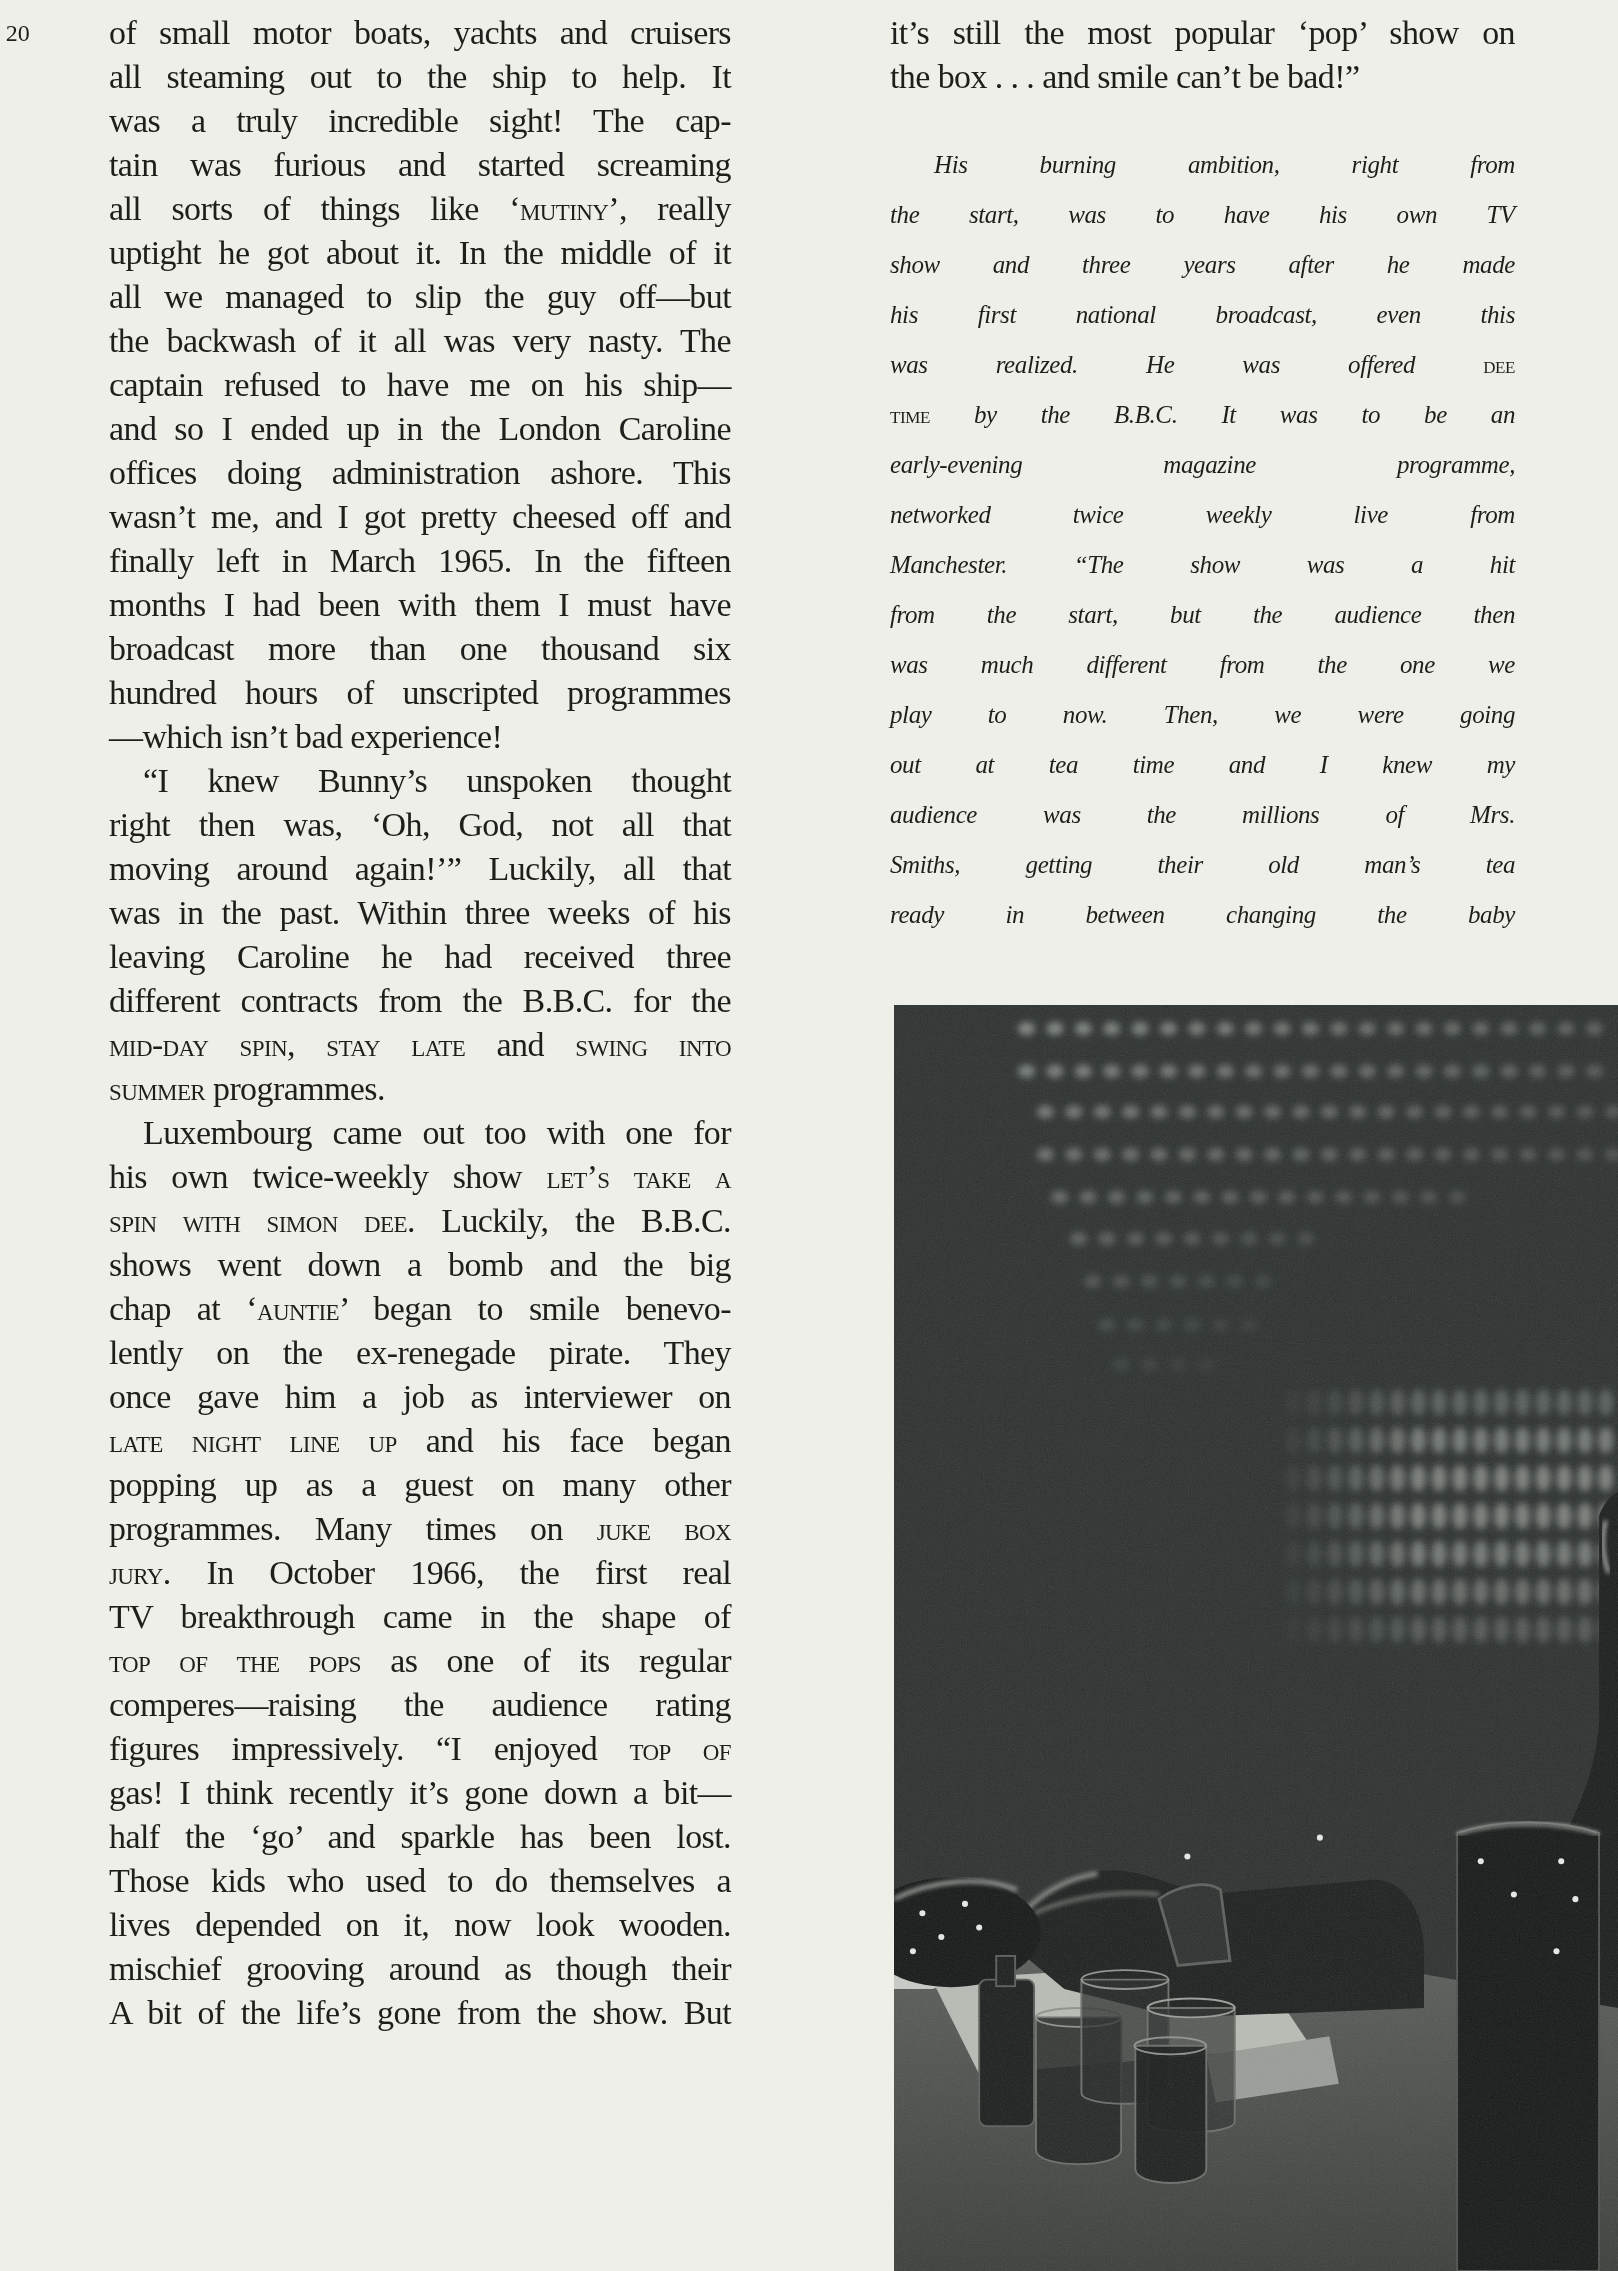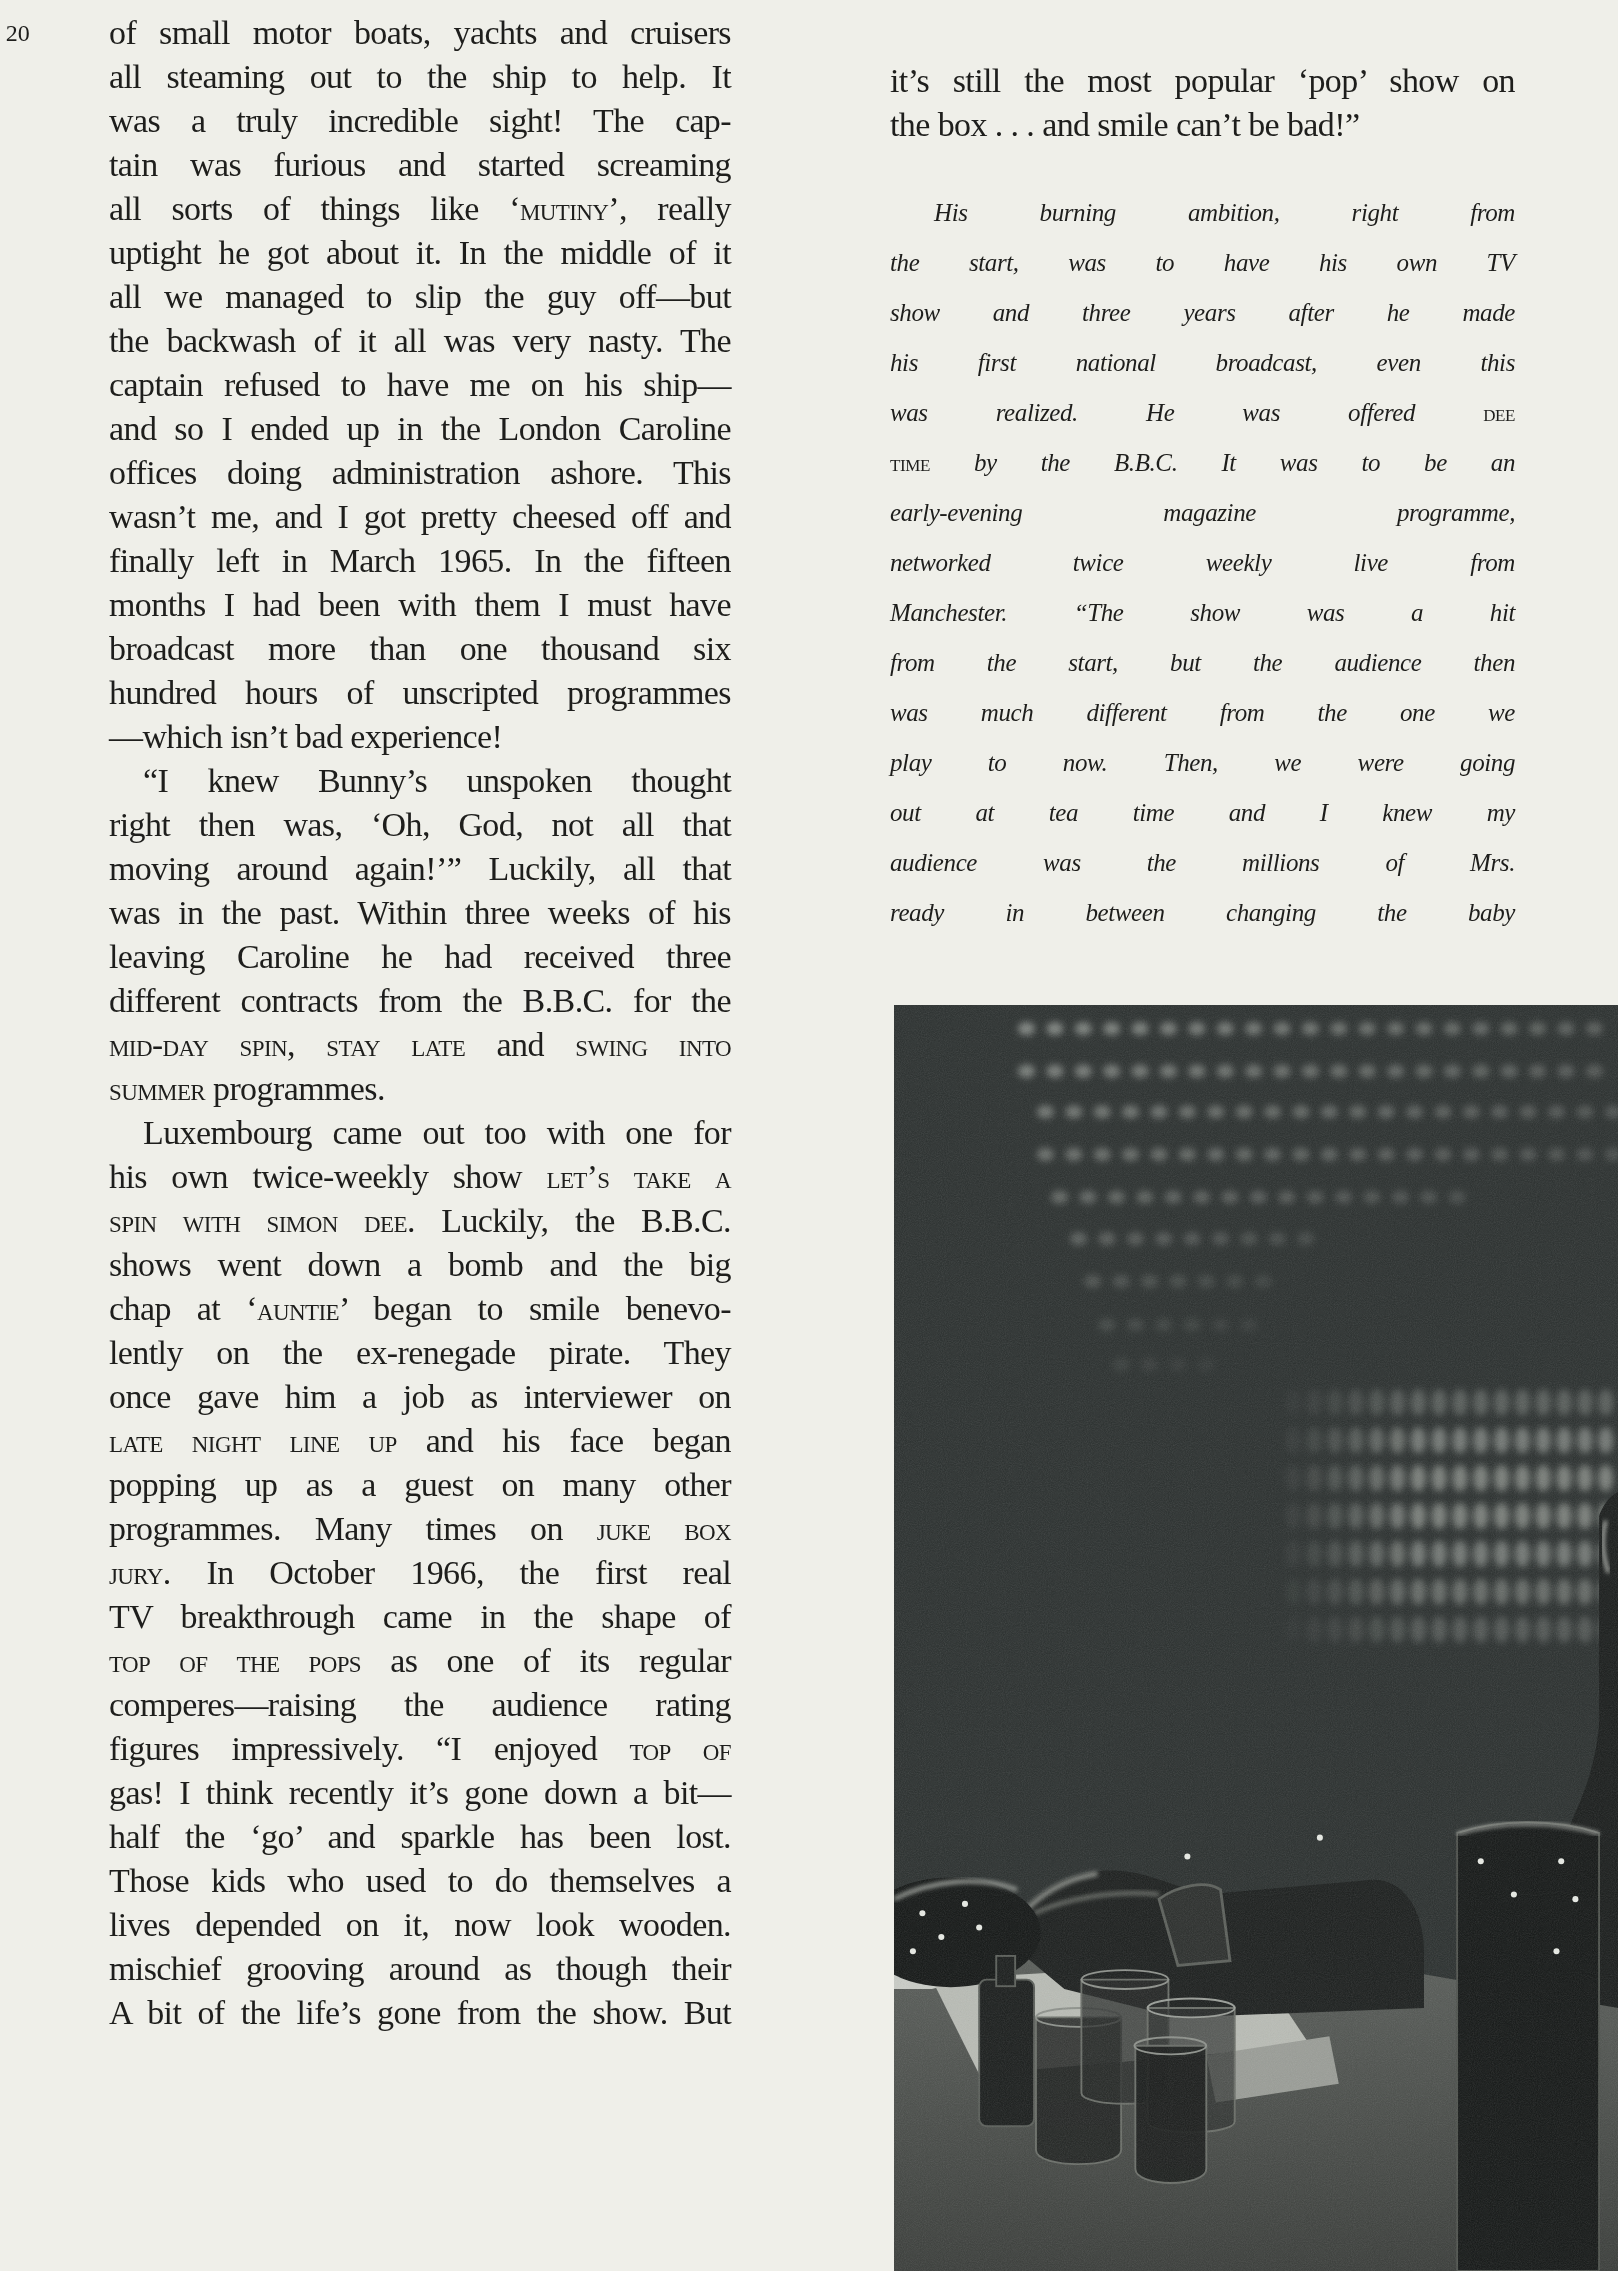--- a/index.html
+++ b/index.html
@@ -47,21 +47,20 @@
   .sc {
     font-variant: small-caps;
     text-transform: lowercase;
     font-size: 0.98em;
   }
   .col-right {
     position: absolute;
     left: 890px;
     top: 11.4px;
     width: 625px;
-    margin-top: 48px;
   }
   .col-right .roman .line {
     height: 44px;
     line-height: 44px;
   }
   .italic-block {
     position: absolute;
     left: 0;
     top: 129px;
     width: 625px;
@@ -164,20 +163,21 @@
       <div class="line"><span>was realized. He was offered </span><span class="sc-roman">DEE</span></div>
       <div class="line"><span class="sc-roman">TIME</span><span> by the B.B.C. It was to be an</span></div>
       <div class="line"><span>early-evening magazine programme,</span></div>
       <div class="line"><span>networked twice weekly live from</span></div>
       <div class="line"><span>Manchester. “The show was a hit</span></div>
       <div class="line"><span>from the start, but the audience then</span></div>
       <div class="line"><span>was much different from the one we</span></div>
       <div class="line"><span>play to now. Then, we were going</span></div>
       <div class="line"><span>out at tea time and I knew my</span></div>
       <div class="line"><span>audience was the millions of Mrs.</span></div>
+      <div class="line"><span>Smiths, getting their old man’s tea</span></div>
       <div class="line"><span>ready in between changing the baby</span></div>
     </div>
 </div>
 
 <div class="photo">
   <svg viewBox="0 0 765 1338" preserveAspectRatio="none" id="photo-svg">
     <defs>
       <filter id="blur6" x="-20%" y="-20%" width="140%" height="140%">
           <feGaussianBlur stdDeviation="4"></feGaussianBlur>
         </filter>

